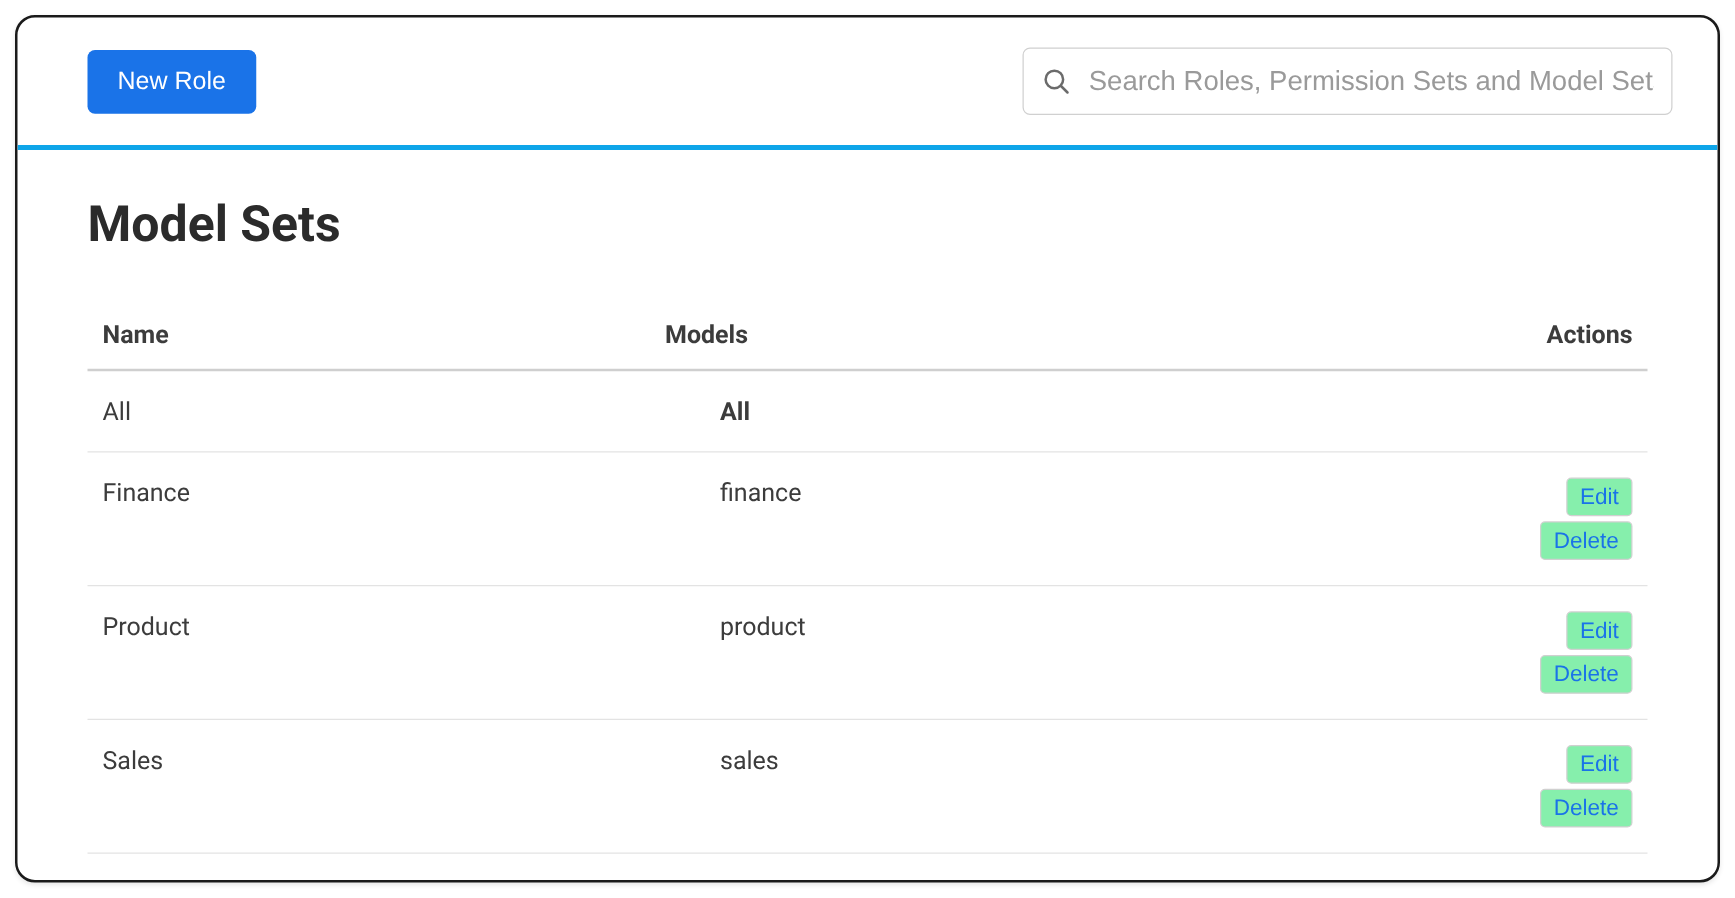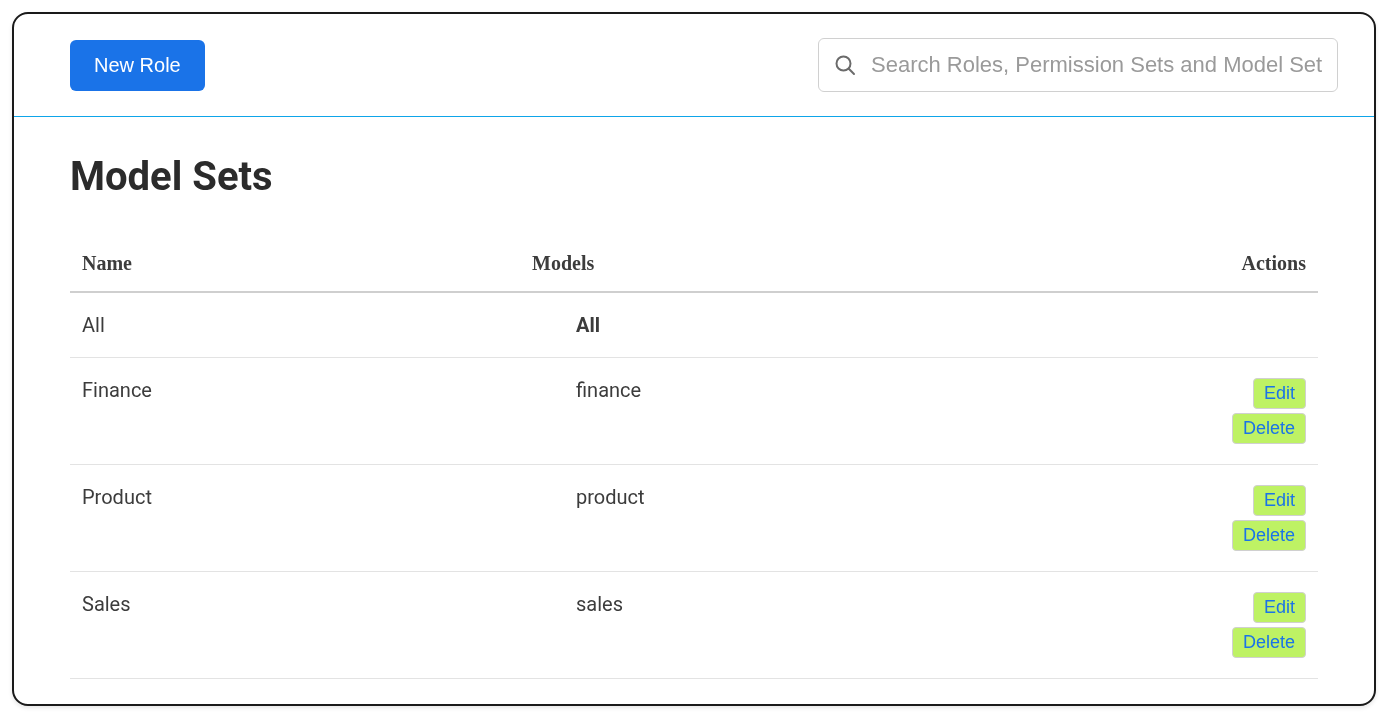--- a/index.html
+++ b/index.html
@@ -22,21 +22,21 @@
       border-radius: 16px;
       overflow: hidden;
       box-shadow: 0 2px 4px rgba(0,0,0,0.1);
       background: #fff;
     }
     .toolbar {
       display: flex;
       align-items: center;
       padding: 24px 36px 24px 56px;
       gap: 24px;
-      border-bottom: 1px solid #0ea5e9;
+      border-bottom: 4px solid #0ea5e9;
     }
     .btn-primary {
       background: #1a73e8;
       color: #fff;
       border: none;
       border-radius: 6px;
       padding: 14px 24px;
       font-size: 20px;
       font-weight: 500;
       cursor: pointer;
@@ -87,21 +87,20 @@
     .thead {
       display: flex;
       align-items: center;
       padding: 16px 12px;
       border-bottom: 2px solid #cfcfcf;
     }
     .th {
       font-size: 20px;
       font-weight: 700;
       color: #3c3c3c;
-      font-family: Liberation Serif, serif;
     }
     .col-name {
       flex: 0 0 450px;
     }
     .col-models {
       flex: 1 1 auto;
     }
     .col-actions {
       flex: 0 0 140px;
       text-align: right;
@@ -121,21 +120,21 @@
     .td-bold {
       font-weight: 700;
     }
     .actions-cell {
       display: flex;
       flex-direction: column;
       align-items: flex-end;
       gap: 4px;
     }
     .btn-outline {
-      background: #bef264;
+      background: #86efac;
       border: 1px solid #d0d0d0;
       border-radius: 4px;
       color: #1a73e8;
       font-size: 18px;
       padding: 4px 10px;
       cursor: pointer;
       white-space: nowrap;
     }
   </style>
 </head>

